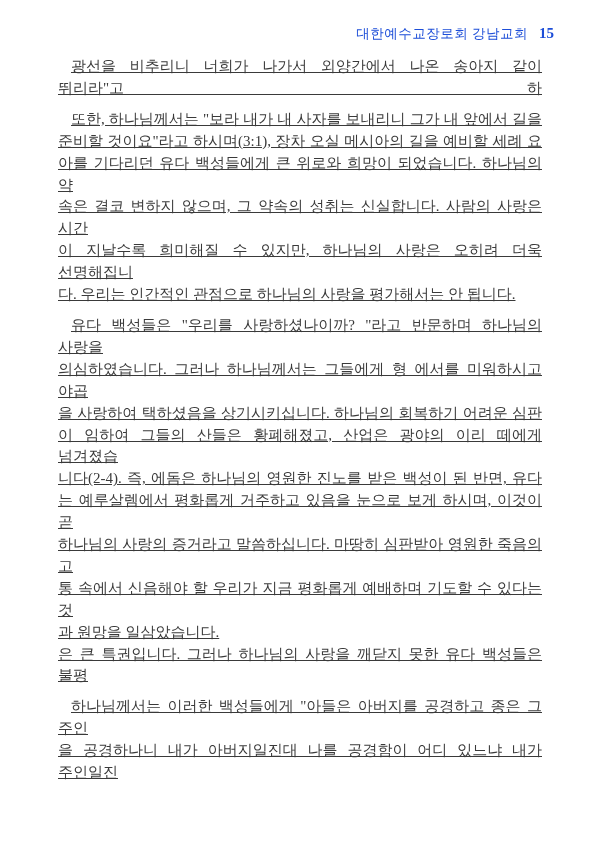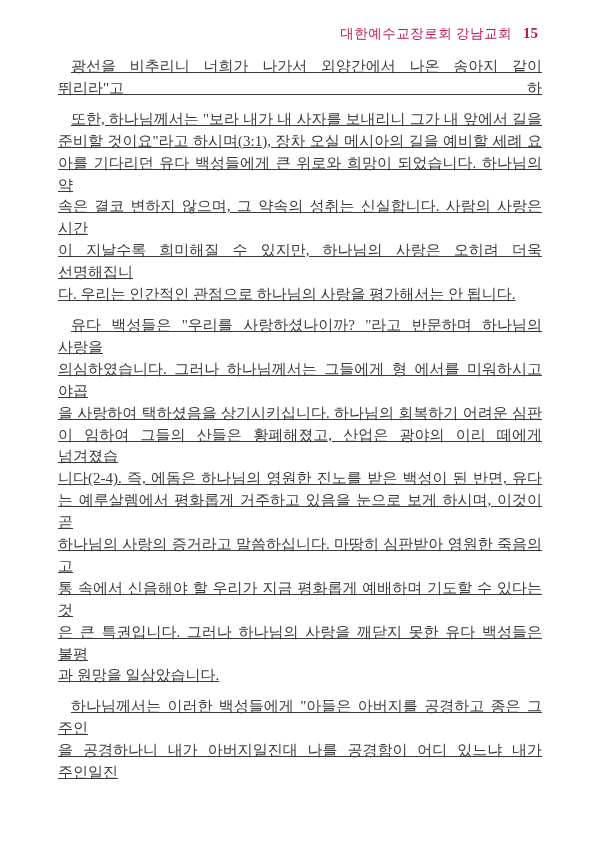--- a/index.html
+++ b/index.html
@@ -11,22 +11,22 @@
     position: relative;
     width: 600px;
     height: 850px;
     background: #ffffff;
     font-family: "Liberation Serif", "DejaVu Serif", serif;
     overflow: hidden;
   }
   .header {
     position: absolute;
     top: 24px;
-    right: 62px;
-    color: #be185d;
+    right: 46px;
+    color: #1d4ed8;
     white-space: nowrap;
   }
   .header .org {
     font-size: 13.5px;
     letter-spacing: 0.5px;
   }
   .header .pagenum {
     font-size: 15px;
     font-weight: bold;
     margin-left: 7px;
@@ -82,21 +82,21 @@
       </p>
       <p class="para">
         <span class="line first">유다 백성들은 "우리를 사랑하셨나이까? "라고 반문하며 하나님의 사랑을</span>
         <span class="line">의심하였습니다. 그러나 하나님께서는 그들에게 형 에서를 미워하시고 야곱</span>
         <span class="line">을 사랑하여 택하셨음을 상기시키십니다. 하나님의 회복하기 어려운 심판</span>
         <span class="line">이 임하여 그들의 산들은 황폐해졌고, 산업은 광야의 이리 떼에게 넘겨졌습</span>
         <span class="line">니다(2-4). 즉, 에돔은 하나님의 영원한 진노를 받은 백성이 된 반면, 유다</span>
         <span class="line">는 예루살렘에서 평화롭게 거주하고 있음을 눈으로 보게 하시며, 이것이 곧</span>
         <span class="line">하나님의 사랑의 증거라고 말씀하십니다. 마땅히 심판받아 영원한 죽음의 고</span>
         <span class="line">통 속에서 신음해야 할 우리가 지금 평화롭게 예배하며 기도할 수 있다는 것</span>
+        <span class="line last">과 원망을 일삼았습니다.</span>
         <span class="line">은 큰 특권입니다. 그러나 하나님의 사랑을 깨닫지 못한 유다 백성들은 불평</span>
-        <span class="line last">과 원망을 일삼았습니다.</span>
       </p>
       <p class="para">
         <span class="line first">하나님께서는 이러한 백성들에게 "아들은 아버지를 공경하고 종은 그 주인</span>
         <span class="line">을 공경하나니 내가 아버지일진대 나를 공경함이 어디 있느냐 내가 주인일진</span>
       </p>
     </div>
 </div>
 
 </body></html>

